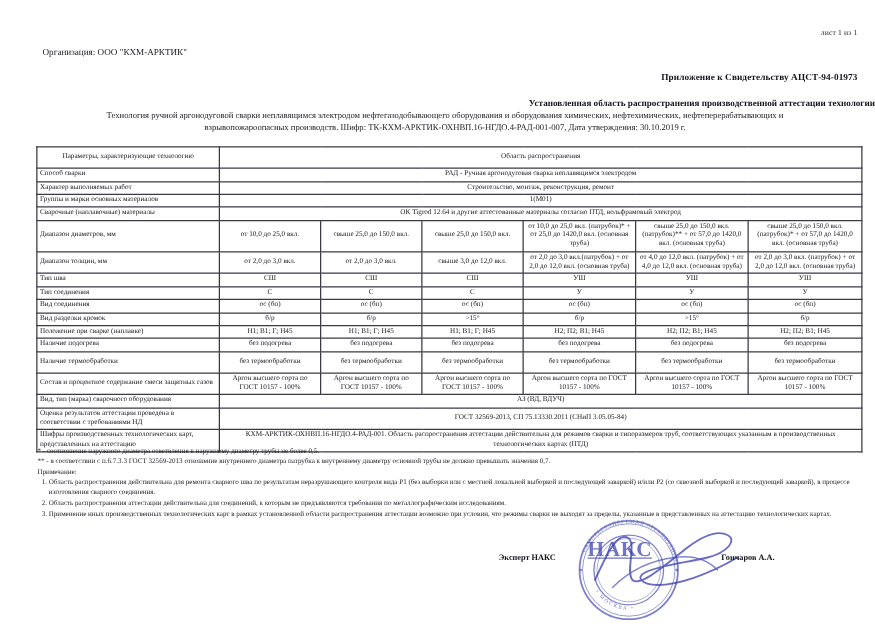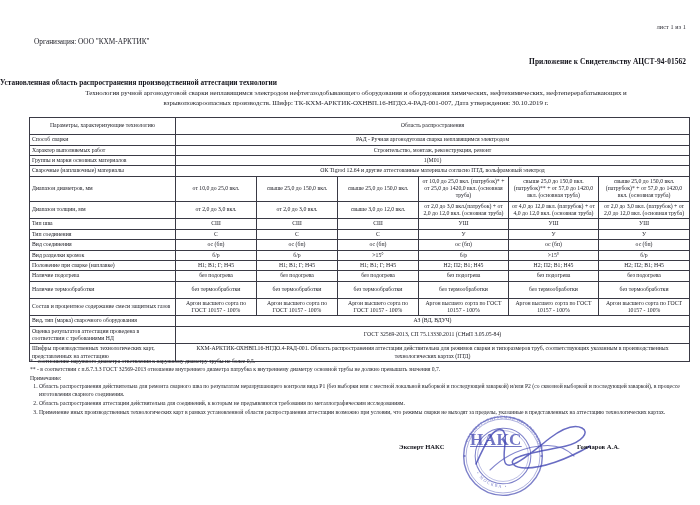--- a/index.html
+++ b/index.html
@@ -26,21 +26,21 @@
     position:absolute;left:34px;top:36px;
     font-size:7.3px;line-height:12.4px;color:#1a1a22;
   }
   .annex{
     position:absolute;right:14px;top:57px;
     font-size:7.4px;font-weight:bold;color:#14141c;
     letter-spacing:.01em;
   }
   .doc-title{
     position:absolute;left:0;right:0;top:78px;
-    text-align:left;font-size:7.3px;font-weight:bold;color:#14141c;
+    text-align:right;font-size:7.3px;font-weight:bold;color:#14141c;
   }
   .doc-sub{
     position:absolute;left:30px;right:18px;top:88px;
     text-align:center;font-size:6.9px;line-height:10.2px;color:#1a1a22;
   }
   .doc-sub .l2{display:block;}
   
   table.main{
     position:absolute;left:29px;top:117px;
     width:660px;
@@ -118,21 +118,21 @@
 <body>
 
 <div class="page">
 
   <div class="sheet-no">лист 1 из 1</div>
 
   <div class="org-block">
     <div>Организация: ООО "КХМ-АРКТИК"</div>
   </div>
 
-  <div class="annex">Приложение к Свидетельству АЦСТ-94-01562</div>
+  <div class="annex">Приложение к Свидетельству АЦСТ-94-01973</div>
 
   <div class="doc-title">Установленная область распространения производственной аттестации технологии</div>
 
   <div class="doc-sub">
     <span class="l1">Технология ручной аргонодуговой сварки неплавящимся электродом нефтегазодобывающего оборудования и оборудования химических, нефтехимических, нефтеперерабатывающих и</span>
     <span class="l2">взрывопожароопасных производств. Шифр: ТК-КХМ-АРКТИК-ОХНВП.16-НГДО.4-РАД-001-007, Дата утверждения: 30.10.2019 г.</span>
   </div>
 
   <table class="main">
     <colgroup>

